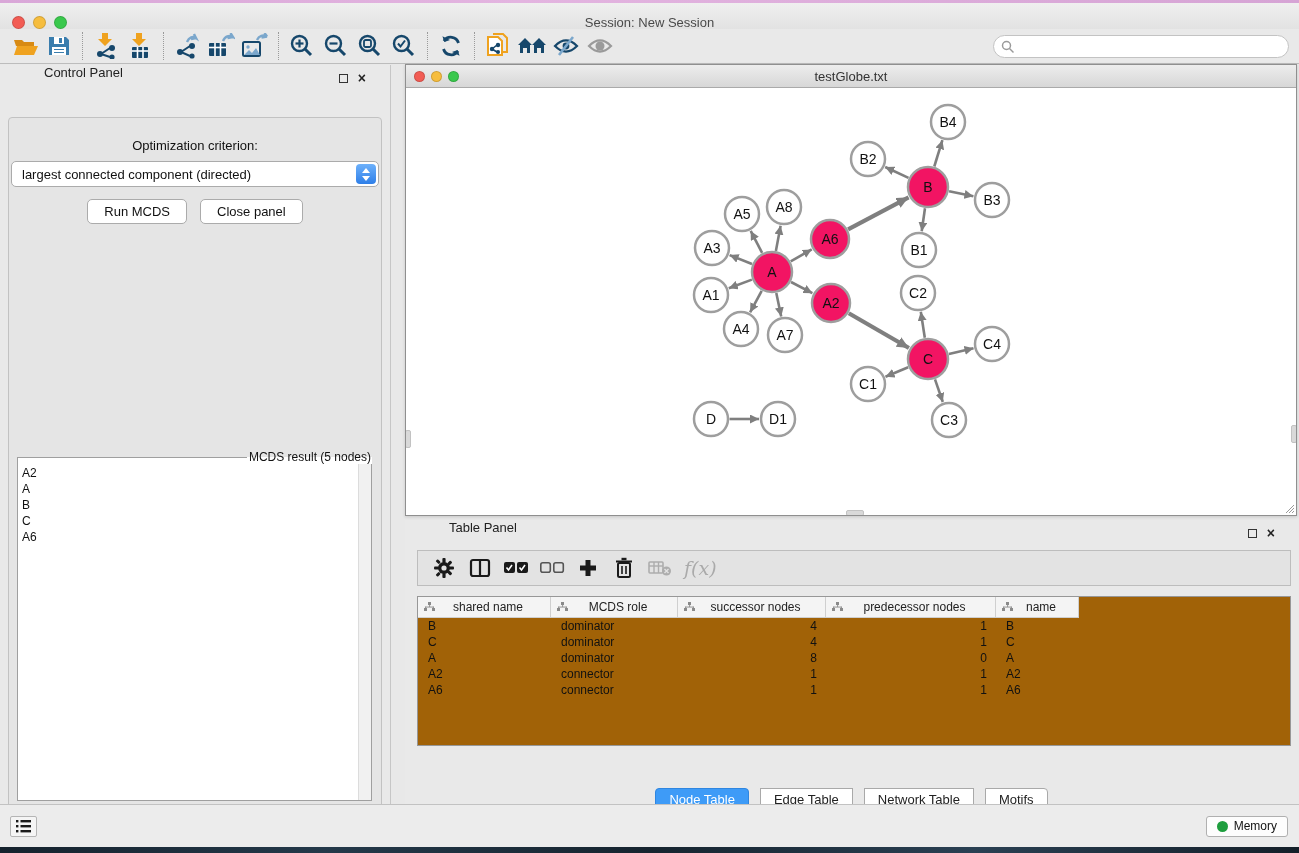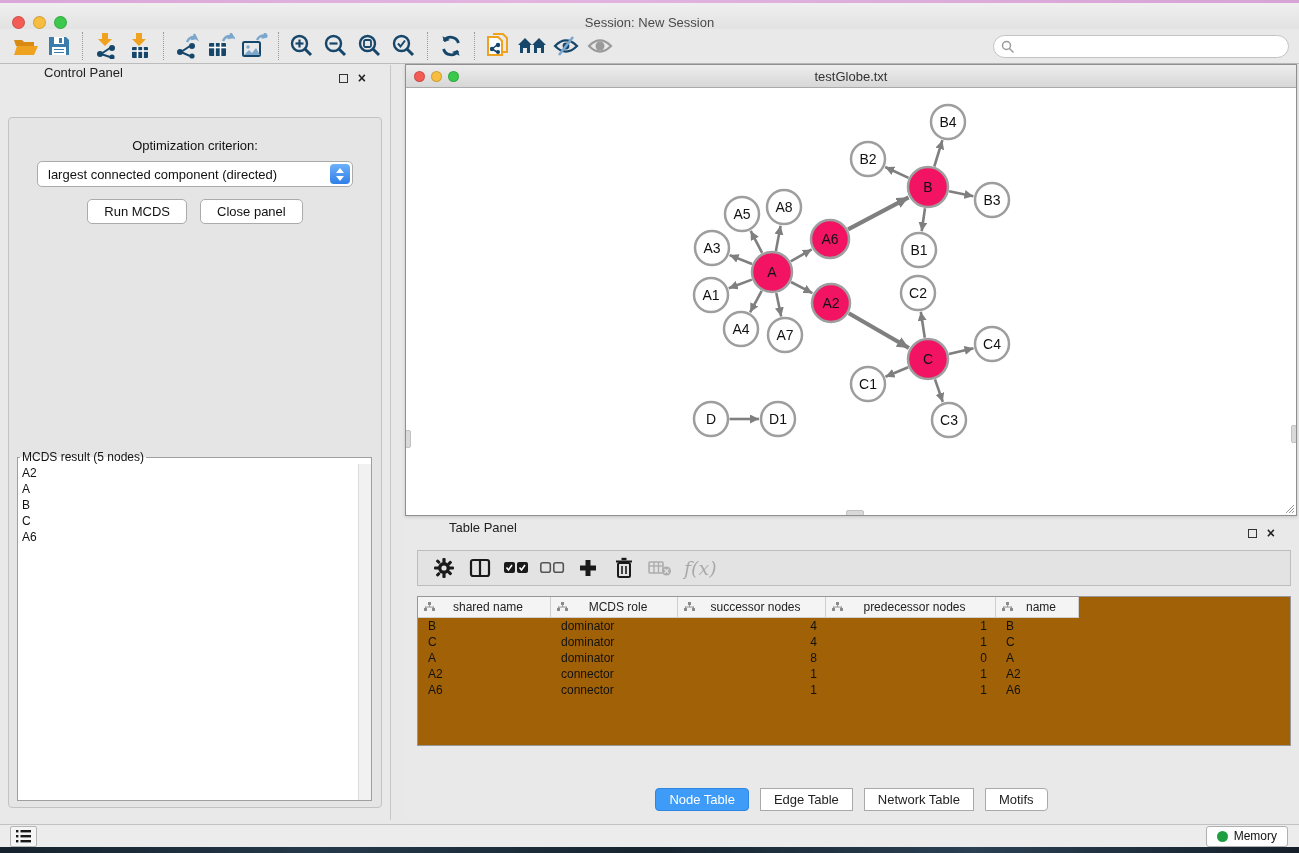--- a/index.html
+++ b/index.html
@@ -39,34 +39,34 @@
   .seg-tabs { display:flex; justify-content:center; }
   .seg-tab { border:1px solid #a9a9a9; background:#fff; color:#222; font-size:13px;
     font-family:"Liberation Sans",sans-serif; padding:3px 13px; margin-left:-1px; cursor:default; }
   .seg-tab:first-child { border-radius:4px 0 0 4px; }
   .seg-tab:last-child { border-radius:0 4px 4px 0; }
   .seg-tab.selected { background:var(--accent_blue,#3e9bf7); border-color:#2f86e0; color:#fff; border-radius:4px; }
   #cp-tabs { position:absolute; top:30px; left:0; right:0; z-index:2; }
   #cp-content { position:absolute; top:52px; left:8px; right:8px; bottom:12px;
     background:#e5e5e5; border:1px solid #c2c2c2; border-radius:4px; }
   #opt-label { margin-top:20px; text-align:center; font-size:13px; color:#111; }
-  #criterion { margin:8px auto 0 auto; width:316px; height:26px; background:#fff;
+  #criterion { margin:8px auto 0 auto; width:368px; height:26px; background:#fff;
     border:1px solid #ababab; border-radius:5px; display:flex; align-items:center;
     font-size:13px; color:#111; padding-left:10px; position:relative; }
   #criterion .stepper { position:absolute; right:2px; top:2px; bottom:2px; width:20px;
     background:linear-gradient(#6db1fb,#2e7fe8); border-radius:4px;
     display:flex; flex-direction:column; align-items:center; justify-content:center; gap:3px; }
   .tri-up { width:0; height:0; border-left:4px solid transparent; border-right:4px solid transparent; border-bottom:5px solid #fff; }
   .tri-down { width:0; height:0; border-left:4px solid transparent; border-right:4px solid transparent; border-top:5px solid #fff; }
   #cp-buttons { margin-top:12px; display:flex; justify-content:center; gap:13px; }
   .push-btn { background:#fff; border:1px solid #ababab; border-radius:5px; font-size:13px;
     font-family:"Liberation Sans",sans-serif; color:#111; padding:4px 16px; }
   #mcds-fieldset { position:absolute; left:8px; right:9px; top:332px; bottom:6px;
     border:1px solid #9f9f9f; margin:0; padding:0; background:#fff; }
-  #mcds-fieldset legend { font-size:12px; color:#111; margin-left:2px; padding:0 2px; background:transparent; }
+  #mcds-fieldset legend { font-size:12px; color:#111; margin-left:2px; padding:0 2px; background:transparent;text-align:right; }
   #mcds-list { position:absolute; inset:0 13px 0 0; background:#fff; overflow:hidden;
     font-size:12px; color:#111; padding-top:1px; }
   #mcds-list .row { height:16px; line-height:16px; padding-left:4px; }
   #mcds-scroll { position:absolute; top:0; bottom:0; right:0; width:13px; background:#f1f1f1; border-left:1px solid #dcdcdc; }
   
   #network-window { position:absolute; left:405px; top:64px; width:892px; height:452px;
     border:1px solid #8f8f8f; background:#fff; box-shadow:0 1px 3px rgba(0,0,0,.15); }
   #nw-titlebar { height:23px; background:linear-gradient(#ededed,#d7d7d7); border-bottom:1px solid #aaa;
     display:flex; align-items:center; position:relative; }
   #nw-titlebar .traffic { margin-left:8px; gap:6px; }
@@ -88,21 +88,21 @@
   .th { position:relative; height:21px; background:#f4f4f4; border-right:1px solid #cfcfcf;
     border-bottom:1px solid #cfcfcf; display:flex; align-items:center; justify-content:center;
     font-size:12px; color:#222; flex:none; }
   .th .hier { position:absolute; left:6px; top:5px; }
   .tr { display:flex; height:16px; align-items:center; }
   .td { font-size:12px; color:#111; flex:none; white-space:nowrap; overflow:hidden; }
   .td.left { padding-left:10px; text-align:left; }
   .td.right { padding-right:9px; text-align:right; }
   #tp-tabs { position:absolute; left:0; right:0; top:268px;gap:12px; }
   
-  #status-bar { position:absolute; left:0; right:0; bottom:6px; height:23px; background:#ececec;
+  #status-bar { position:absolute; left:0; right:0; bottom:6px; height:43px; background:#ececec;
     border-top:1px solid #c2c2c2; display:flex; align-items:center; }
   #tasks-btn { margin-left:10px; width:27px; height:21px; background:#f5f5f5; border:1px solid #b5b5b5;
     border-radius:2px; display:flex; align-items:center; justify-content:center; }
   #memory-btn { margin-left:auto; margin-right:11px; height:21px; background:#fdfdfd; border:1px solid #b0b0b0;
     border-radius:3px; display:flex; align-items:center; gap:6px; padding:0 10px; font-size:12px; color:#111; }
   #memory-dot { width:11px; height:11px; border-radius:50%; background:#1e9e3e; }
   #desktop-bottom { position:absolute; left:0; right:0; bottom:0; height:6px;
     background:linear-gradient(90deg,#15222d,#24394a 25%,#16242f 50%,#2a4053 75%,#141f29); }
 </style>
 </head>

